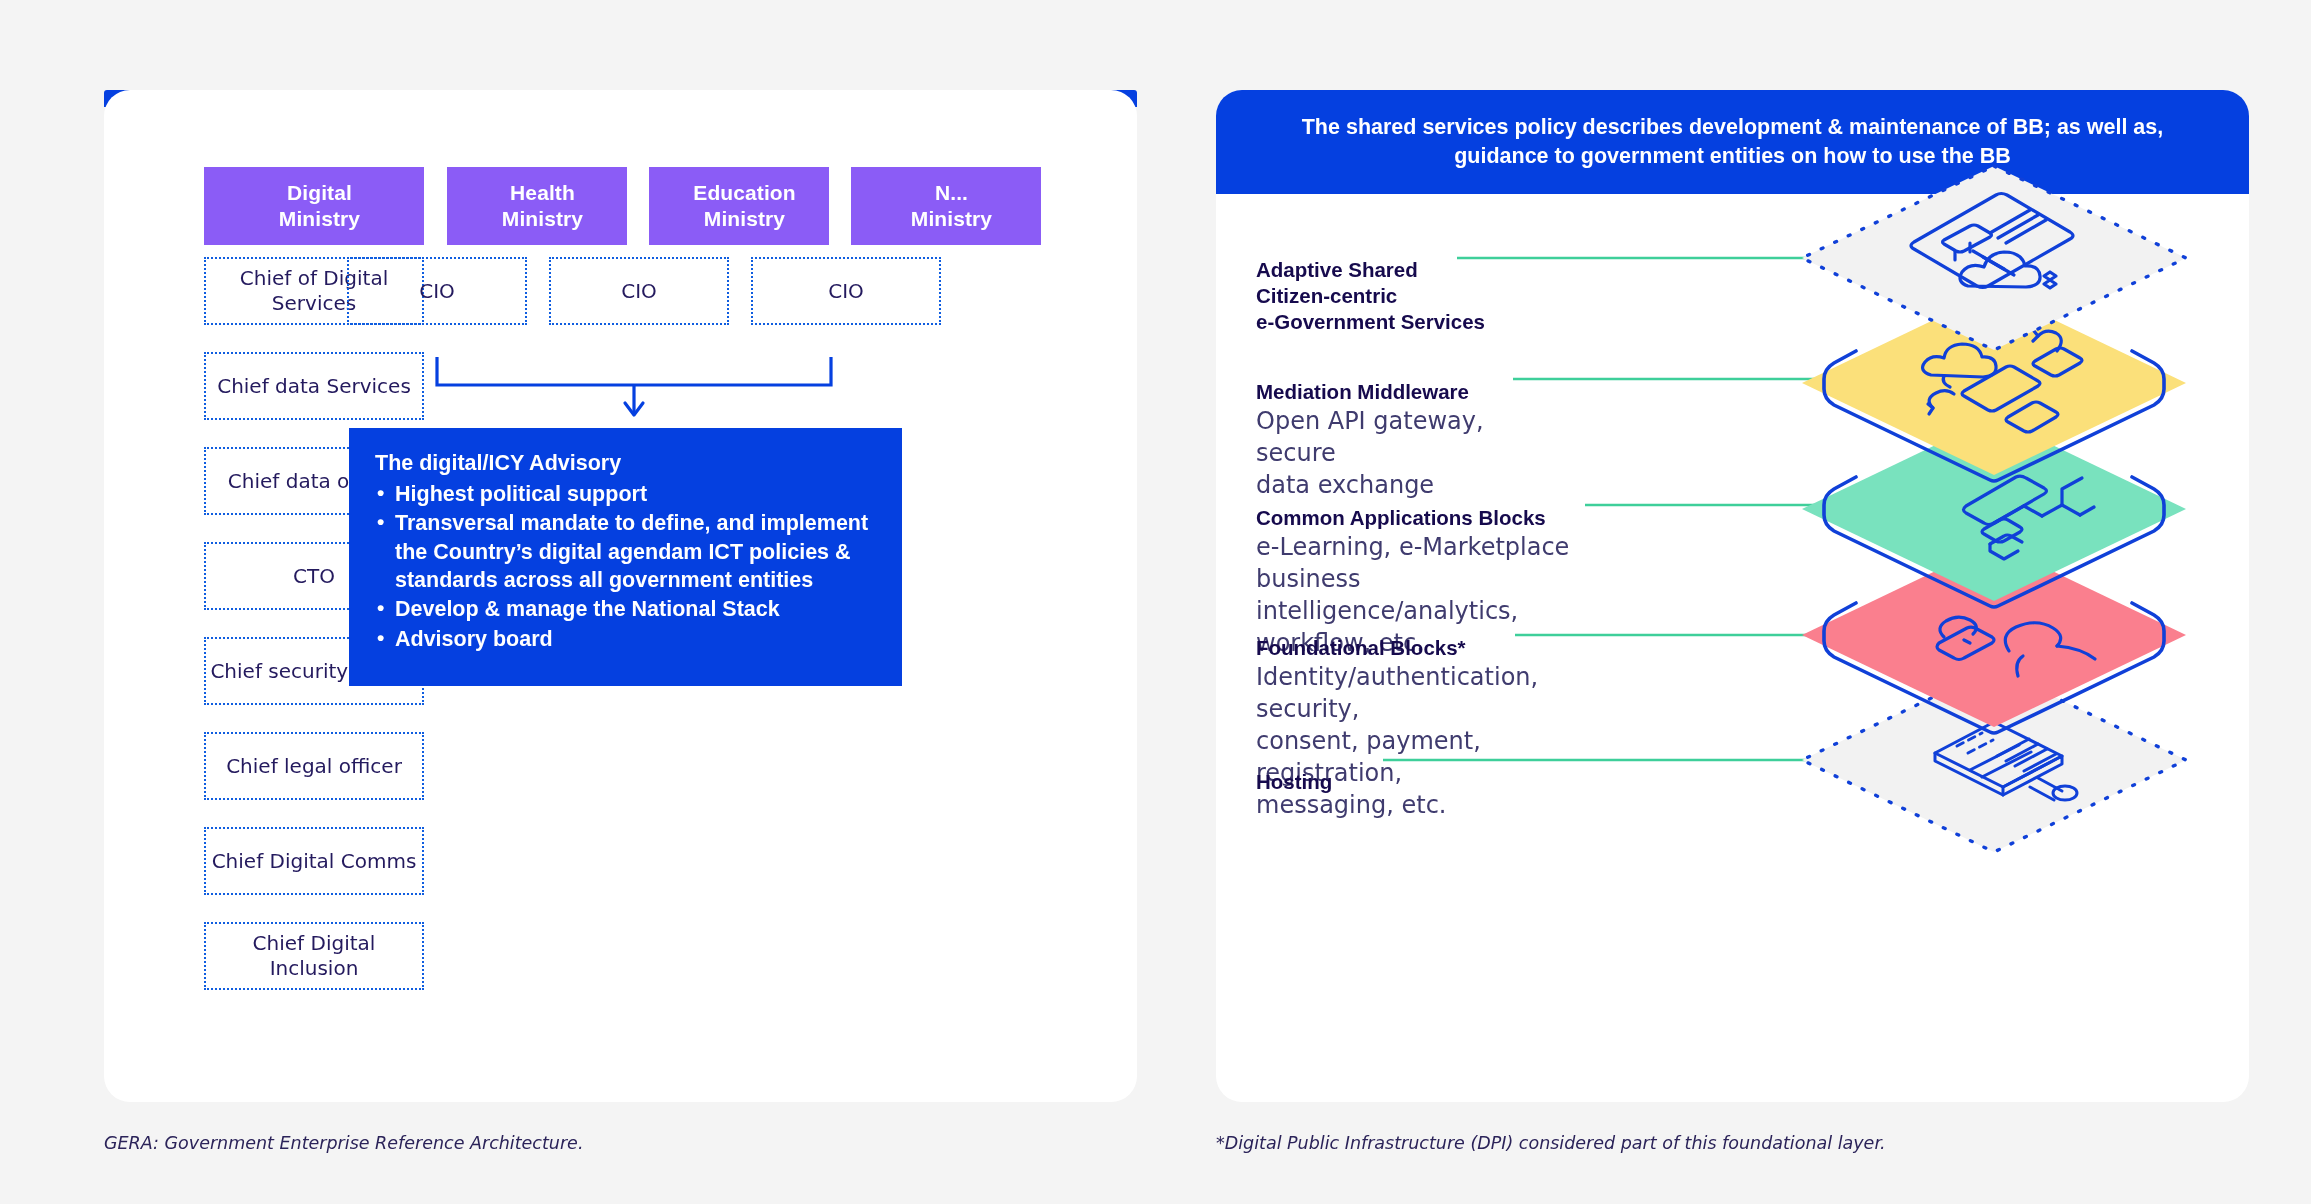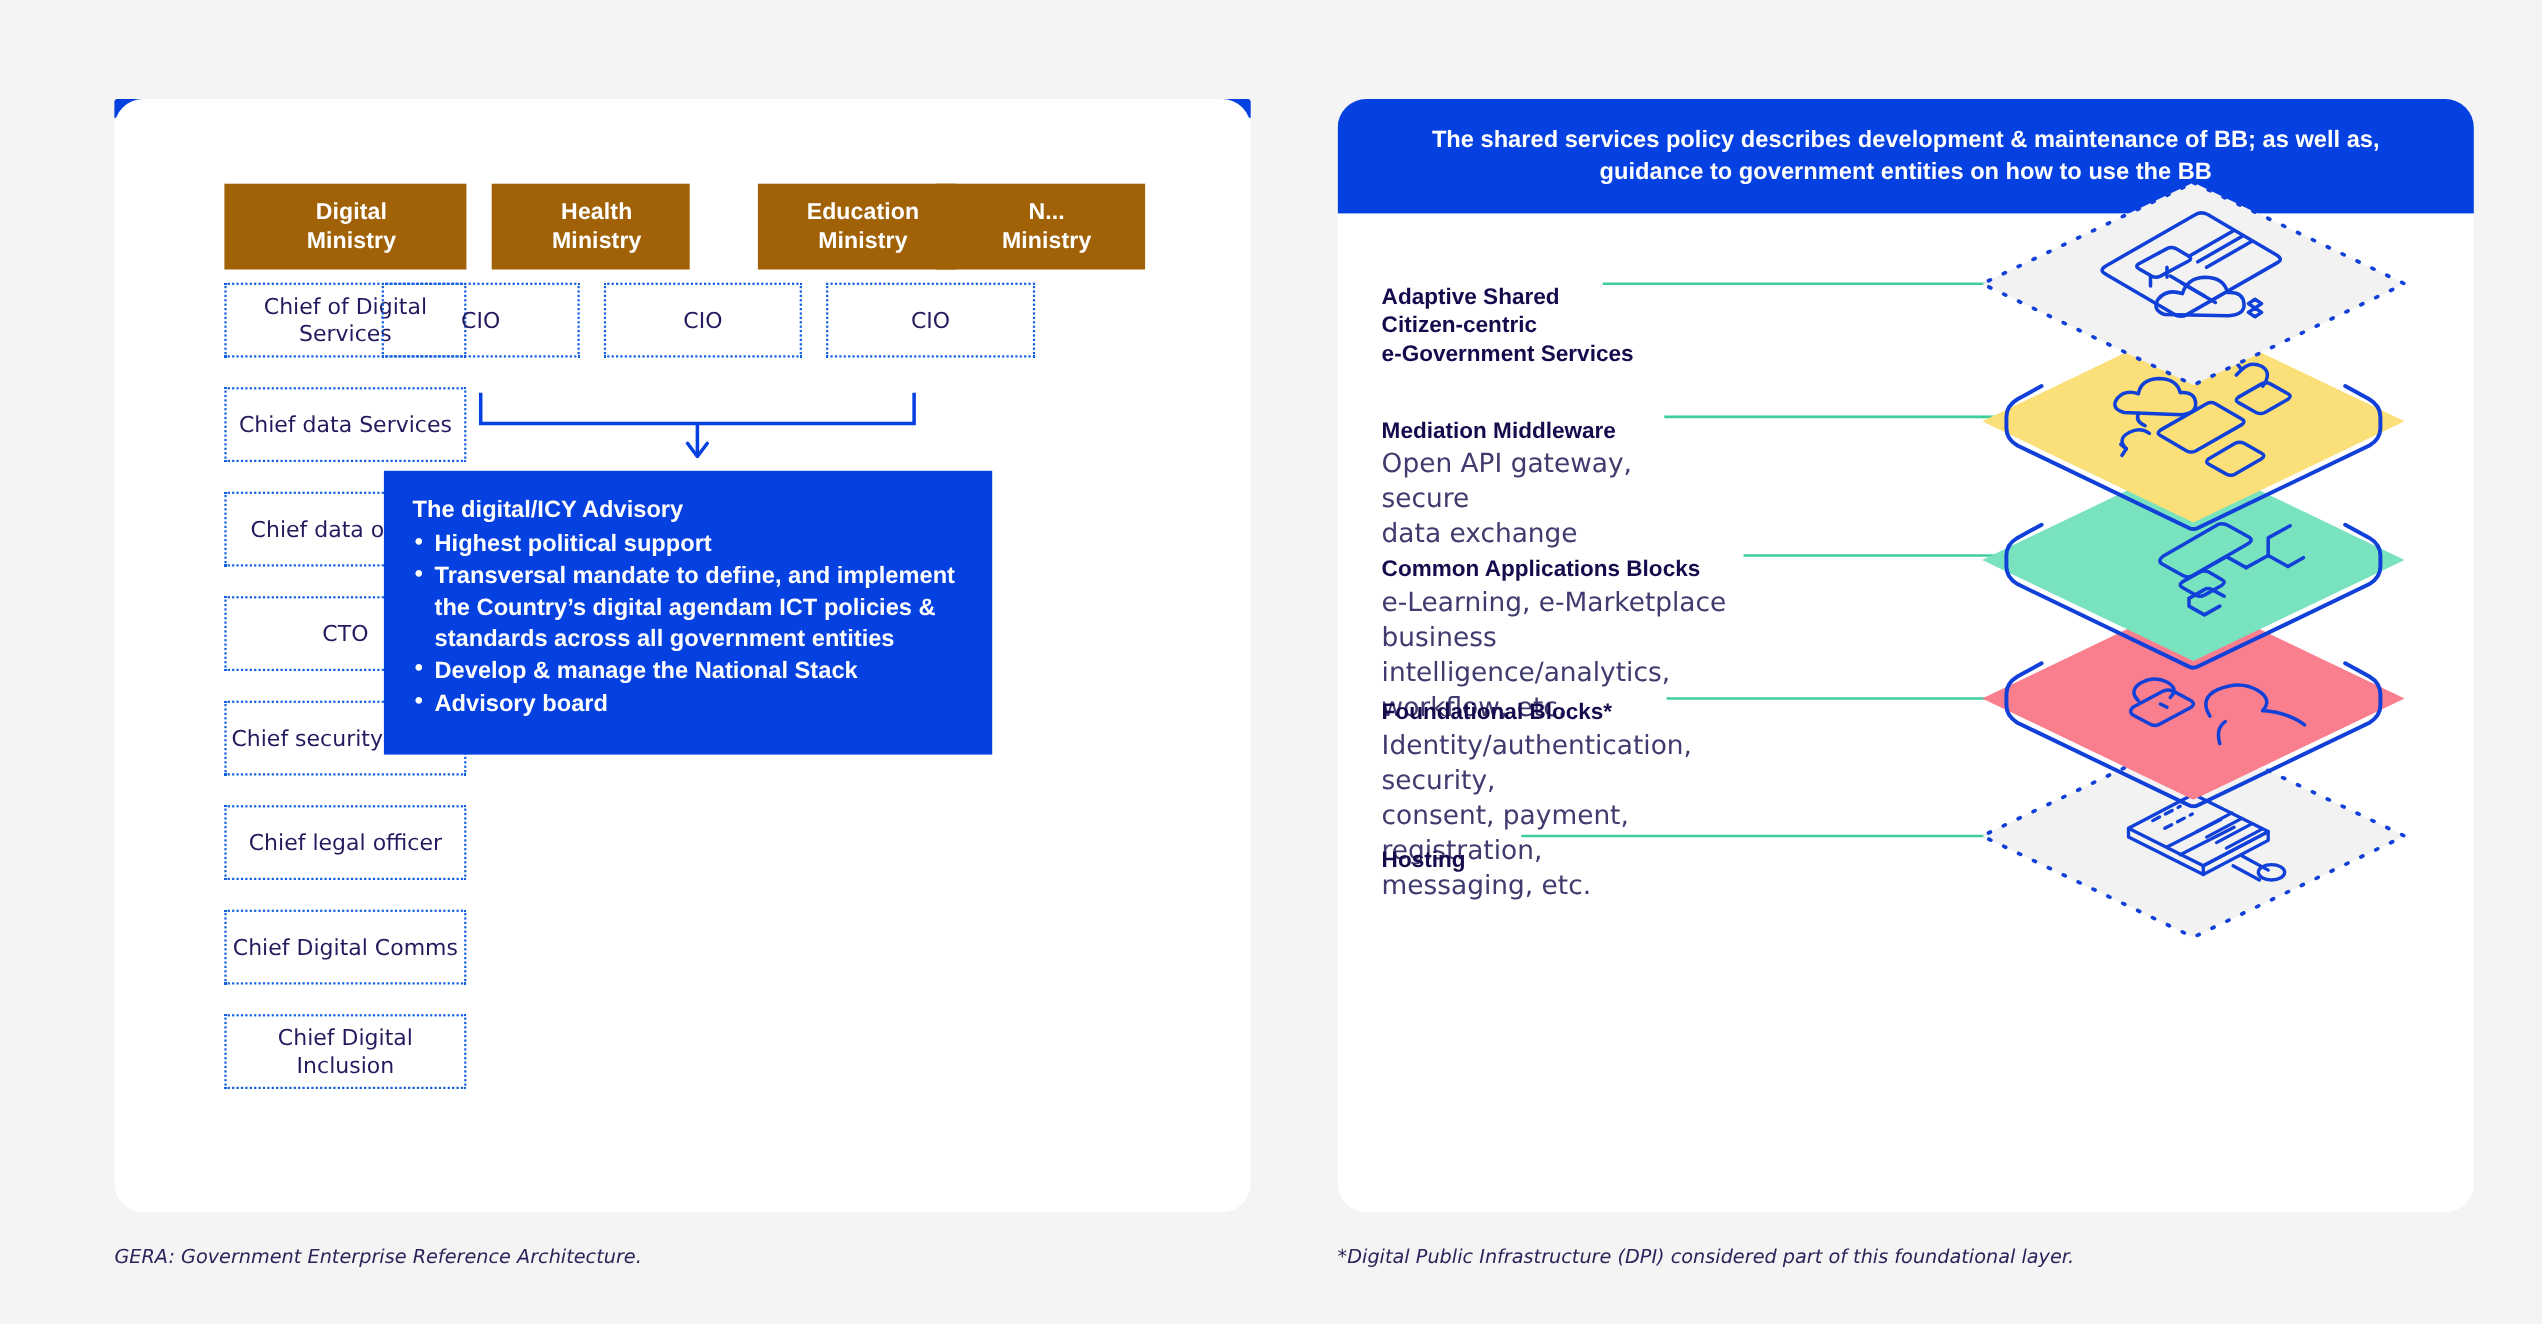--- a/index.html
+++ b/index.html
@@ -20,30 +20,30 @@
   }
   .left-accent {
     position: absolute; left: 104px; top: 90px;
     width: 1033px; height: 17px;
     background: #0540e0;
     border-top-left-radius: 3px; border-top-right-radius: 3px;
   }
   .ministries { position: absolute; left: 100px; top: 77px; width: 840px; height: 78px; }
   .ministry-box {
     position: absolute; top: 0; height: 78px;
-    background: #a16207;
+    background: #8b5cf6;
     display: flex; align-items: center; justify-content: center; padding-left: 11px;
   }
   .ministry-box span {
     color: #ffffff; font-weight: bold; font-size: 21px;
     line-height: 1.22; text-align: center; letter-spacing: .1px;
   }
   .m0 { left: 0px;   width: 220px; }
   .m1 { left: 243px; width: 180px; }
-  .m2 { left: 445px; width: 180px; margin-left: 40px; }
+  .m2 { left: 445px; width: 180px; }
   .m3 { left: 647px; width: 190px; }
 
   
   .cell {
     position: absolute;
     border: 2.5px dotted #0f5de0;
     display: flex; align-items: center; justify-content: center;
     text-align: center;
   }
   .cell span {

